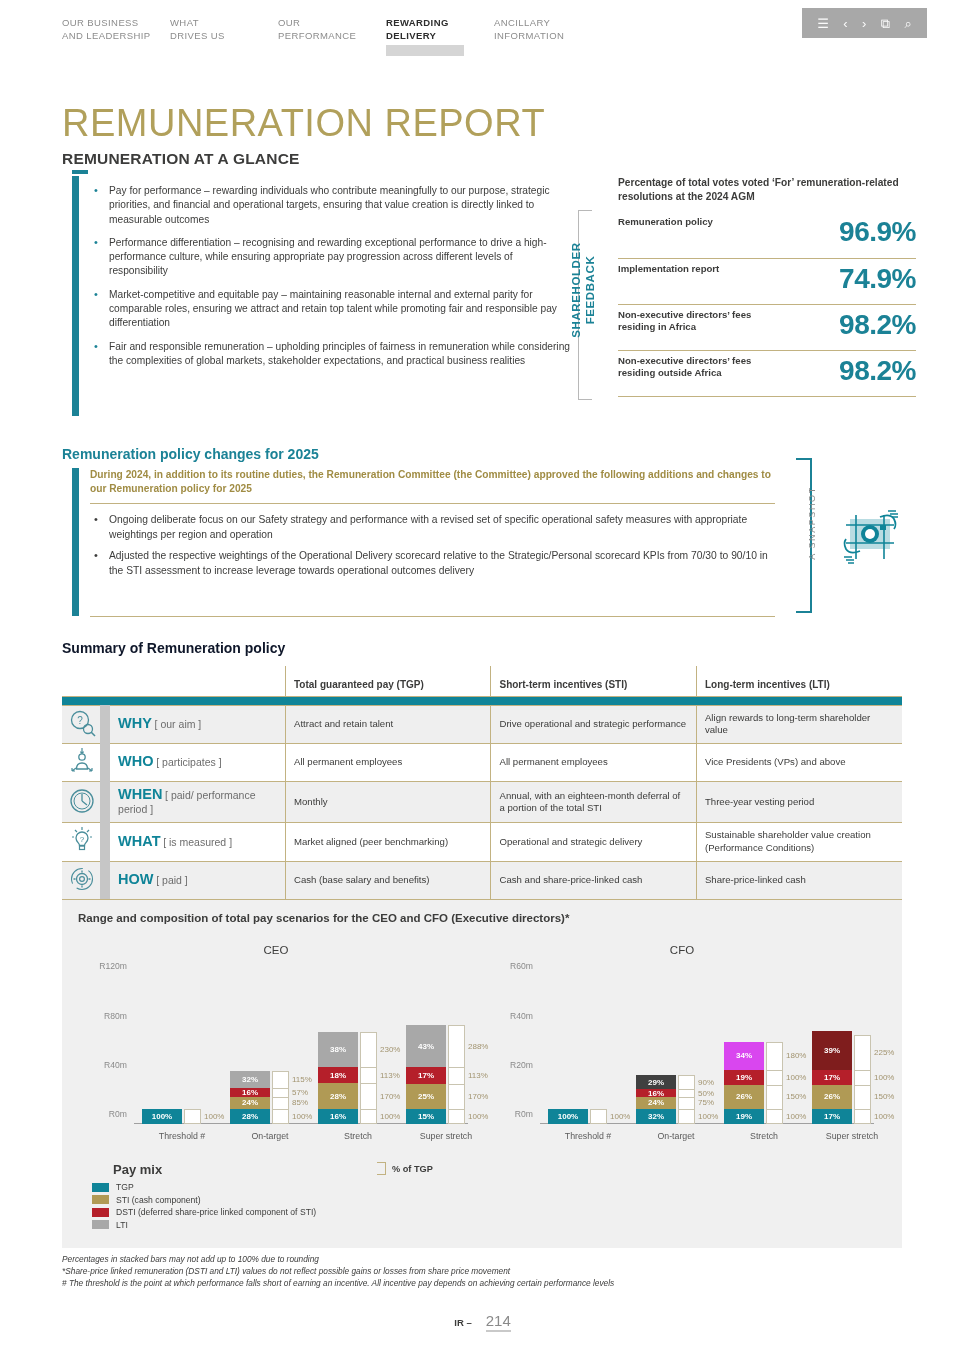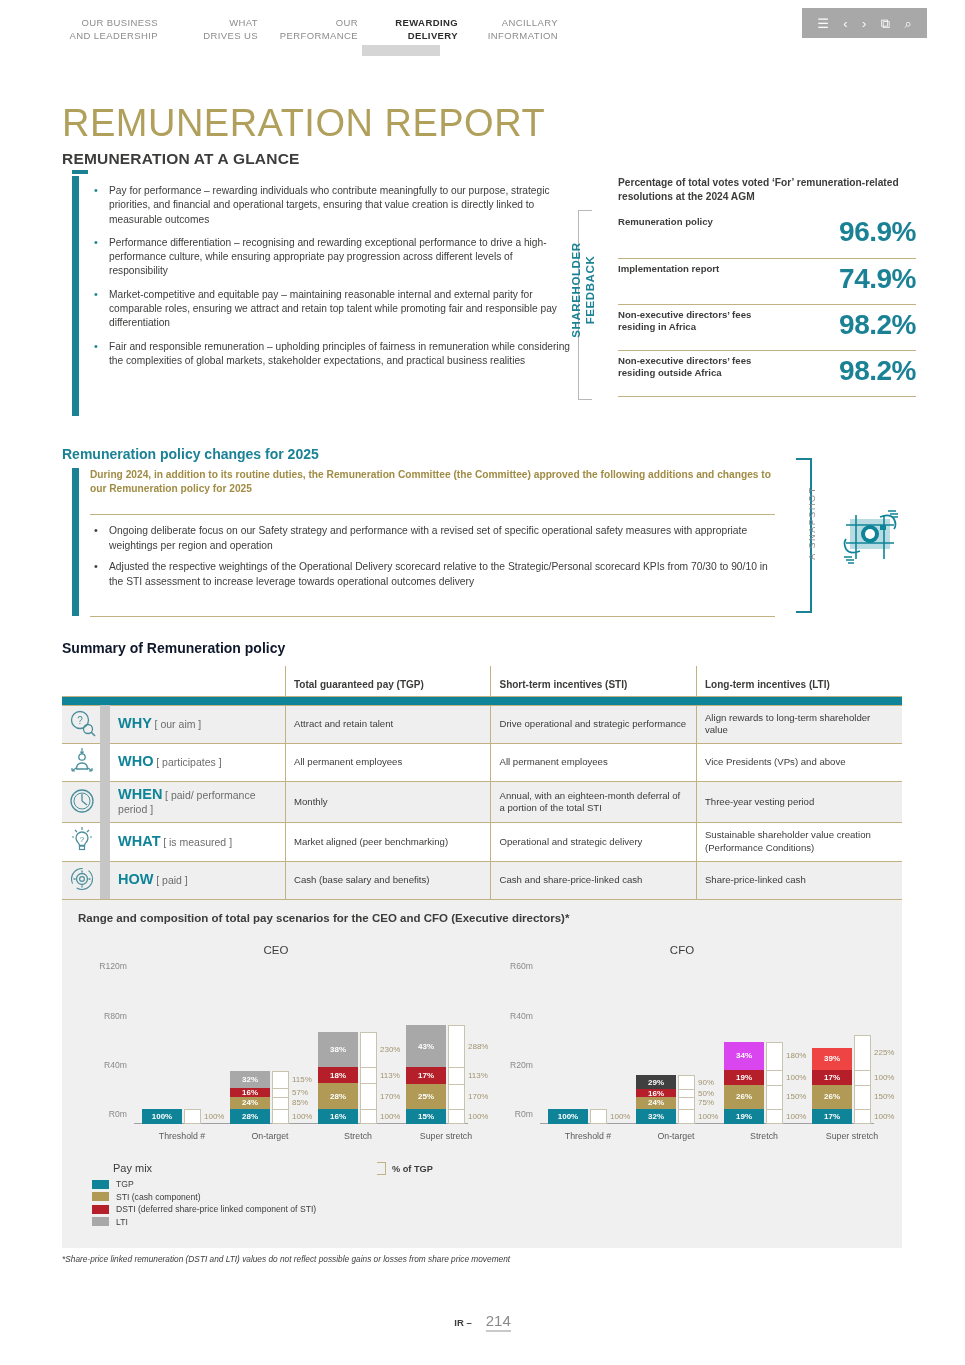--- a/index.html
+++ b/index.html
@@ -6,21 +6,21 @@
   body {
     width: 965px; height: 1365px;
     background: #ffffff;
     font-family: "Liberation Sans", sans-serif;
     color: #3c3c3b;
     position: relative;
     overflow: hidden;
   }
 
   
-  .topnav { position: absolute; left: 62px; top: 16px; display: flex; gap: 4px; text-align: right; }
+  .topnav { position: absolute; left: 62px; top: 16px; display: flex; gap: 12px; }
   .navitem {
     width: 96px; font-size: 9.5px; letter-spacing: 0.4px;
     color: #8c8c8c; line-height: 13px; text-transform: uppercase;
     padding-bottom: 16px; position: relative;
   }
   .navitem.active { color: #2d2d2d; font-weight: bold; }
   .navitem.active::after {
     content: ""; position: absolute; left: 0; bottom: 2px;
     width: 78px; height: 11px; background: #d5d5d5;
   }
@@ -99,21 +99,21 @@
   
   .pc-head {
     position: absolute; left: 62px; top: 446px;
     font-size: 14px; font-weight: bold; color: #1b8296;
   }
   .pc-wrap { position: absolute; left: 72px; top: 468px; width: 700px; }
   .pc-bar { position: absolute; left: 0; top: 0; width: 7px; height: 148px; background: #1b8296; }
   .pc-body { margin-left: 18px; }
   .pc-lead {
     font-size: 10.2px; font-weight: bold; line-height: 14px; color: #a08c44;
-    padding-bottom: 18px; border-bottom: 1.4px solid #c2b281; width: 685px;
+    padding-bottom: 7px; border-bottom: 1.4px solid #c2b281; width: 685px;
   }
   ul.pcbullets { list-style: none; margin-top: 9px; }
   ul.pcbullets li {
     position: relative; padding-left: 19px; margin-bottom: 7px;
     font-size: 10.3px; line-height: 14.5px; color: #3c3c3b;
   }
   ul.pcbullets li::before {
     content: "•"; position: absolute; left: 4px; top: -1px; color: #3c3c3b; font-size: 11px;
   }
   .pc-underline {
@@ -200,21 +200,21 @@
   .tgplabel {
     font-size: 8px; color: #a29470; display: flex; align-items: center;
   }
   .xlab {
     position: absolute; top: 100%; margin-top: 7px; left: 0; width: 88px;
     text-align: center; font-size: 8.8px; color: #5a5a5a;
   }
 
   
   .legend { position: absolute; left: 30px; top: 262px; }
-  .lg-title { font-size: 11px; font-weight: normal; color: #3c3c3b; margin-bottom: 5px; padding-left: 21px; }
+  .lg-title { font-size: 13px; font-weight: bold; color: #3c3c3b; margin-bottom: 5px; padding-left: 21px; }
   .lg-row { display: flex; align-items: center; margin-bottom: 2.5px; }
   .lg-sw { width: 17px; height: 9px; margin-right: 7px; }
   .lg-txt { font-size: 8.6px; color: #3c3c3b; }
   .tgp-legend { position: absolute; left: 315px; top: 262px; display: flex; align-items: center; }
   .tgp-legend .box { width: 9px; height: 13px; border: 1.2px solid #c2b281; border-left: none; margin-right: 6px; }
   .tgp-legend .t { font-size: 9.2px; font-weight: bold; color: #3c3c3b; }
 
   
   .footnotes { position: absolute; left: 62px; top: 1253px; width: 840px; }
   .fn { font-size: 8.3px; font-style: italic; color: #3c3c3b; line-height: 12px; }
@@ -598,21 +598,21 @@
           <div class="tgplabels">
             <div class="tgplabel" style="height: 27.8154px;">180%</div>
             <div class="tgplabel" style="height: 15.5077px;">100%</div>
             <div class="tgplabel" style="height: 23.1385px;">150%</div>
             <div class="tgplabel" style="height: 15.5077px;">100%</div>
           </div>
           <div class="xlab">Stretch</div>
         </div>
         <div class="group" style="left: 268px;">
           <div class="bar">
-            <div class="seg" style="background: #ef4444; height: 22px;">39%</div>
+            <div class="seg" style="background: #7f1d1d; height: 39px;">39%</div>
             <div class="seg" style="background: rgb(181, 31, 42); height: 15.5077px;">17%</div>
             <div class="seg" style="background: rgb(176, 154, 85); height: 23.1385px;">26%</div>
             <div class="seg" style="background: rgb(15, 132, 152); height: 15.5077px;">17%</div>
           </div>
           <div class="tgpcol">
             <div class="tgpseg" style="height: 34.9538px;"></div>
             <div class="tgpseg" style="height: 15.5077px;"></div>
             <div class="tgpseg" style="height: 23.1385px;"></div>
             <div class="tgpseg" style="height: 15.5077px;"></div>
           </div>
@@ -646,18 +646,20 @@
       <span class="lg-txt">LTI</span>
     </div>
   </div>
   <div class="tgp-legend">
     <span class="box"></span>
     <span class="t">% of TGP</span>
   </div>
 </div>
 
 <div class="footnotes">
+  <div class="fn">Percentages in stacked bars may not add up to 100% due to rounding</div>
   <div class="fn">*Share-price linked remuneration (DSTI and LTI) values do not reflect possible gains or losses from share price movement</div>
+  <div class="fn"># The threshold is the point at which performance falls short of earning an incentive. All incentive pay depends on achieving certain performance levels</div>
 </div>
 <div class="pagefoot">
   <span class="pf-ir">IR –</span>
   <span class="pf-num">214</span>
 </div>
 
 </body></html>

